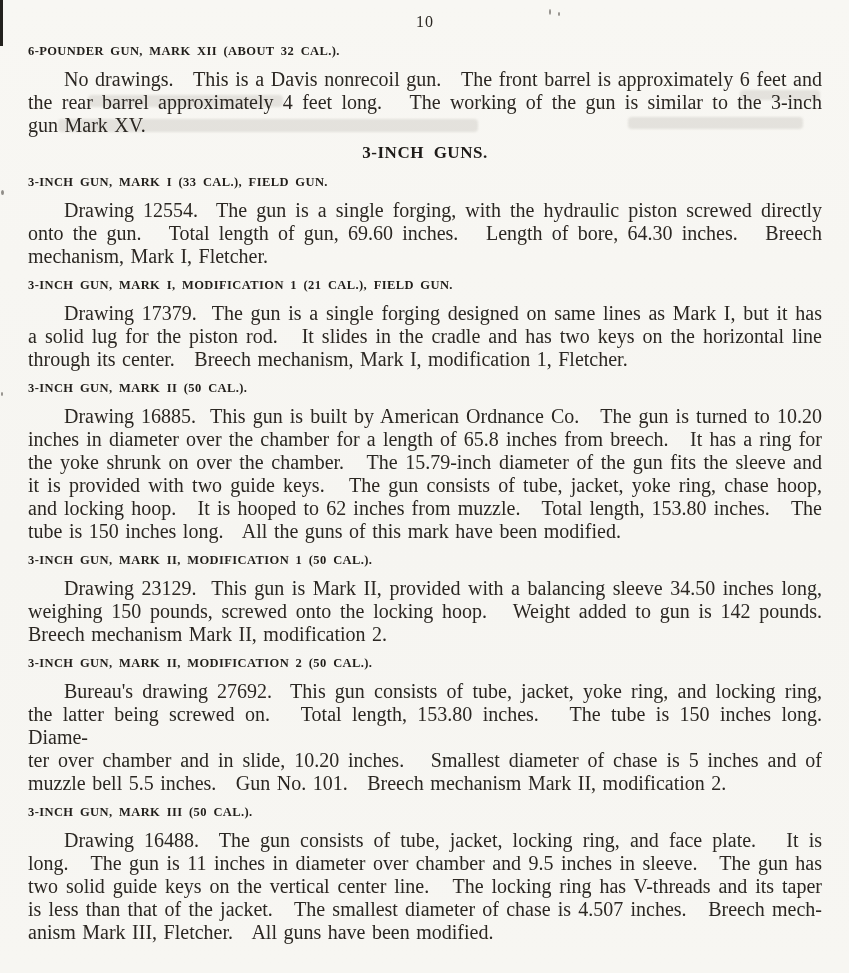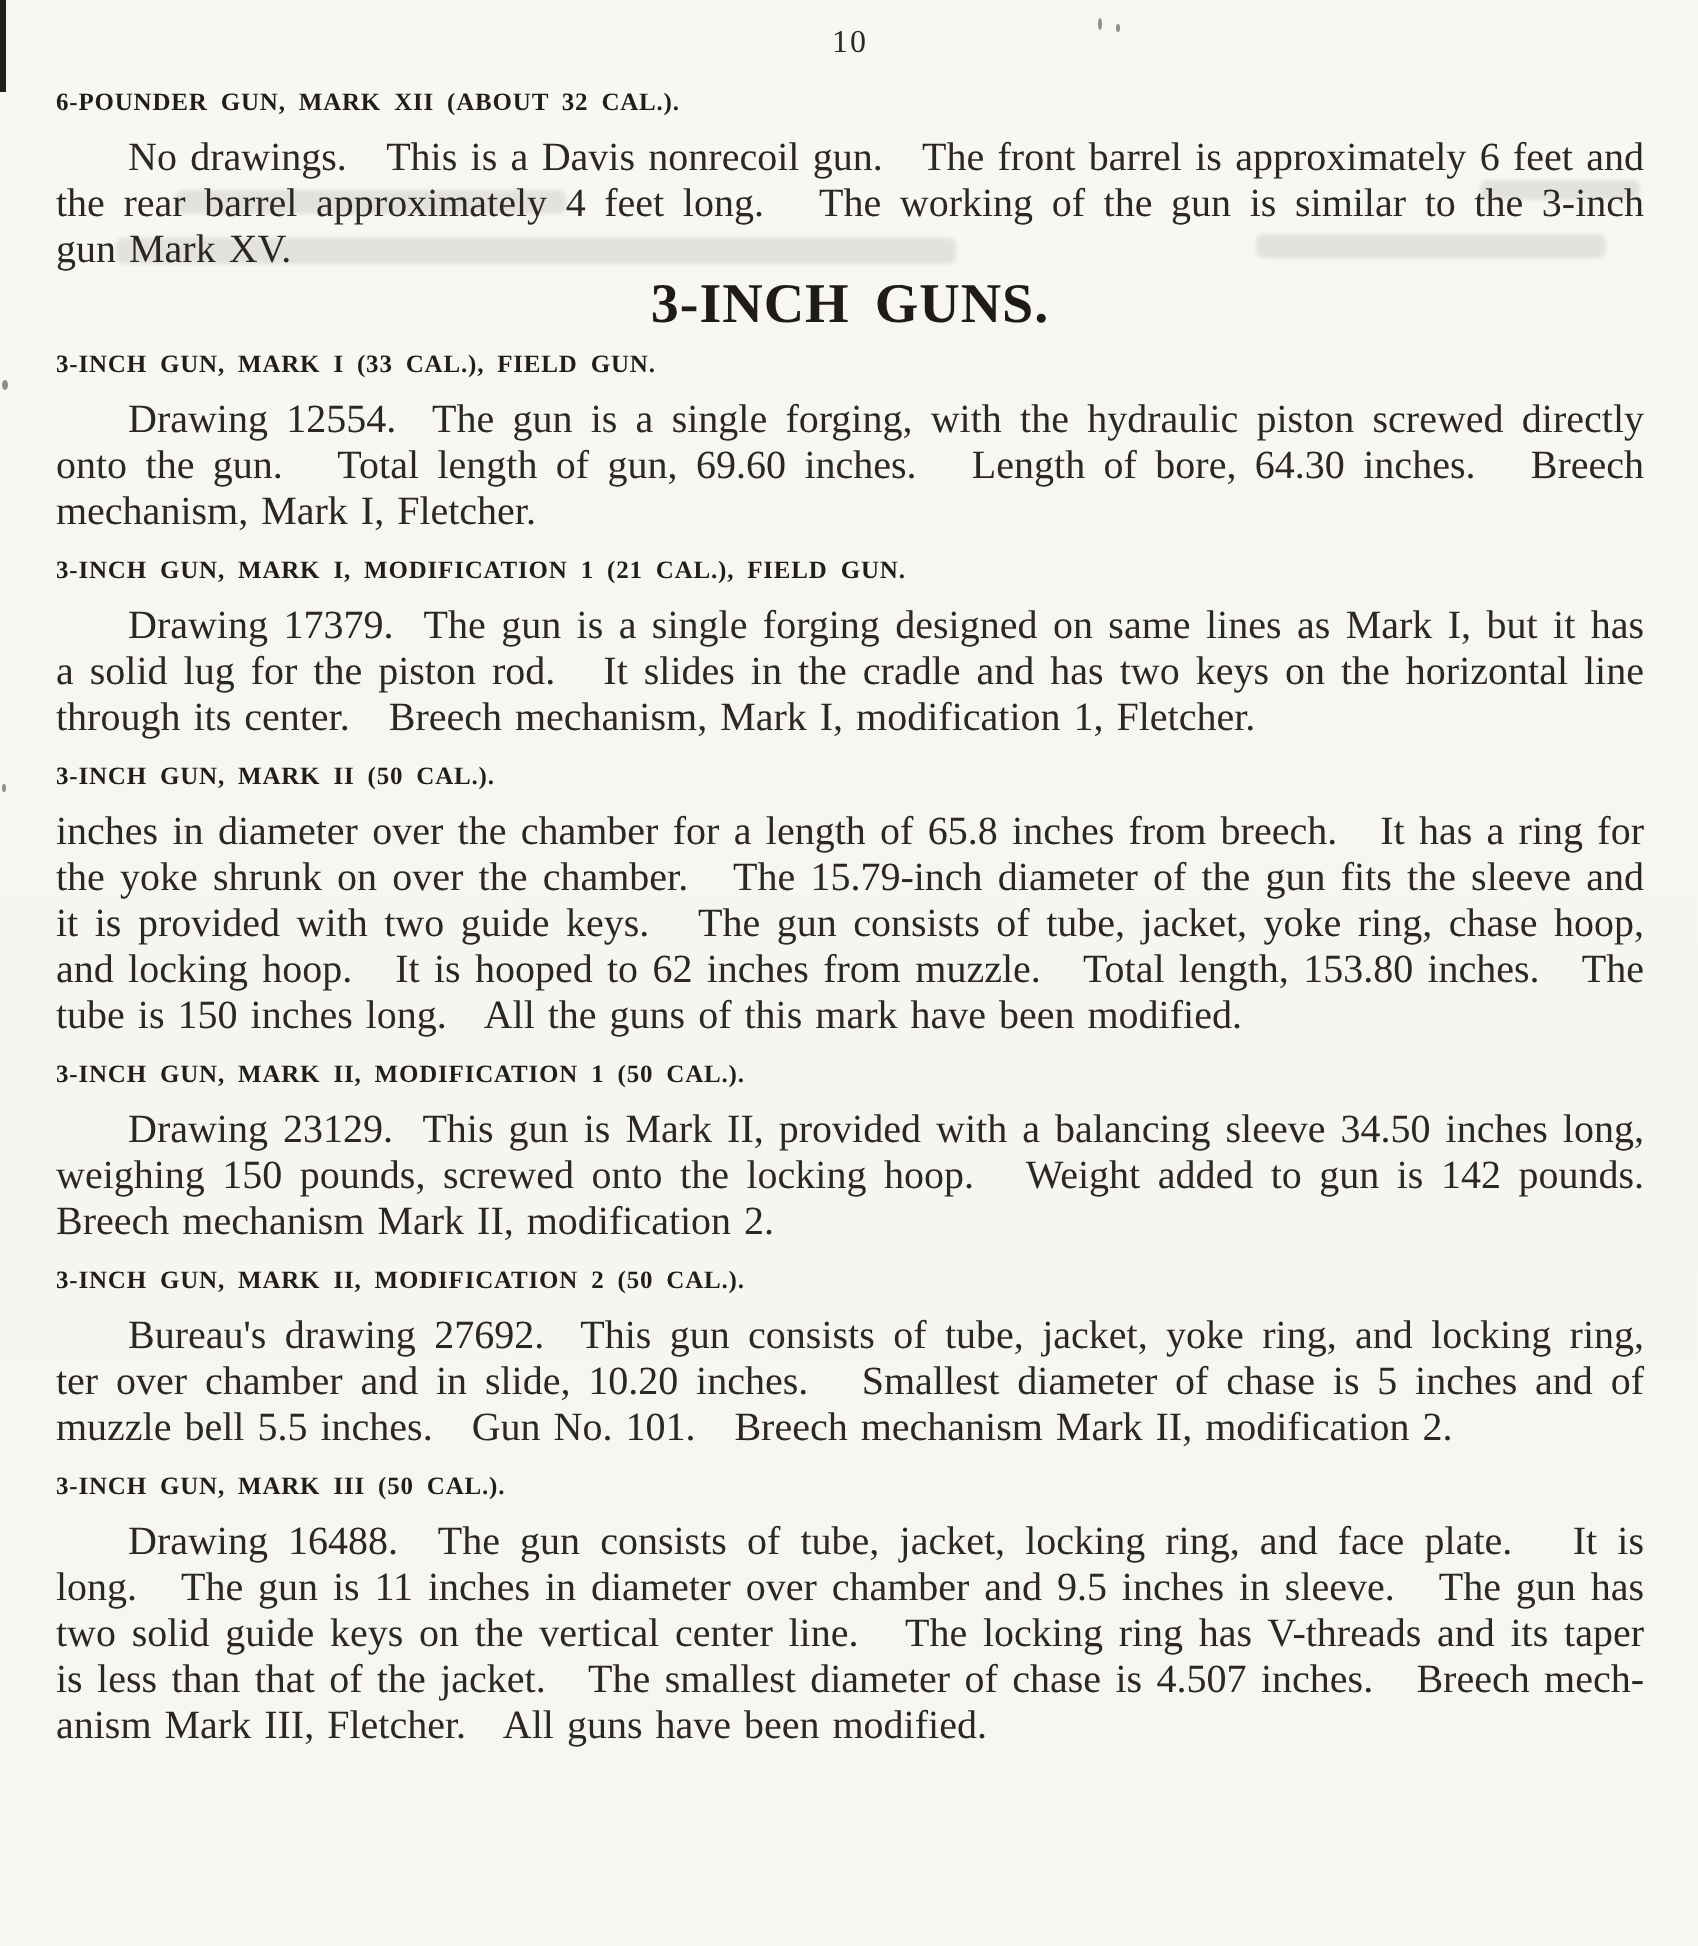--- a/index.html
+++ b/index.html
@@ -36,21 +36,21 @@
     font-size: 12.5px;
     line-height: 14px;
     letter-spacing: 0.4px;
     word-spacing: 3px;
     color: #211e1a;
   }
   .heading {
     margin: 4px 0 0 0;
     text-align: center;
     font-weight: bold;
-    font-size: 28px;
+    font-size: 17px;
     line-height: 24px;
     letter-spacing: 0.5px;
     word-spacing: 5px;
     color: #1e1b18;
   }
   .paragraph {
     margin: 10px 0 0 0;
     font-size: 20px;
     line-height: 23px;
     word-spacing: 1.5px;
@@ -112,35 +112,37 @@
         <div class="line last">mechanism, Mark I, Fletcher.</div>
       </div>
       <div class="subheading">3-INCH GUN, MARK I, MODIFICATION 1 (21 CAL.), FIELD GUN.</div>
       <div class="paragraph">
         <div class="line first">Drawing 17379.  The gun is a single forging designed on same lines as Mark I, but it has</div>
         <div class="line">a solid lug for the piston rod.   It slides in the cradle and has two keys on the horizontal line</div>
         <div class="line last">through its center.   Breech mechanism, Mark I, modification 1, Fletcher.</div>
       </div>
       <div class="subheading">3-INCH GUN, MARK II (50 CAL.).</div>
       <div class="paragraph">
+        <div class="line first">Drawing 16885.  This gun is built by American Ordnance Co.   The gun is turned to 10.20</div>
         <div class="line">inches in diameter over the chamber for a length of 65.8 inches from breech.   It has a ring for</div>
         <div class="line">the yoke shrunk on over the chamber.   The 15.79-inch diameter of the gun fits the sleeve and</div>
         <div class="line">it is provided with two guide keys.   The gun consists of tube, jacket, yoke ring, chase hoop,</div>
         <div class="line">and locking hoop.   It is hooped to 62 inches from muzzle.   Total length, 153.80 inches.   The</div>
         <div class="line last">tube is 150 inches long.   All the guns of this mark have been modified.</div>
       </div>
       <div class="subheading">3-INCH GUN, MARK II, MODIFICATION 1 (50 CAL.).</div>
       <div class="paragraph">
         <div class="line first">Drawing 23129.  This gun is Mark II, provided with a balancing sleeve 34.50 inches long,</div>
         <div class="line">weighing 150 pounds, screwed onto the locking hoop.   Weight added to gun is 142 pounds.</div>
         <div class="line last">Breech mechanism Mark II, modification 2.</div>
       </div>
       <div class="subheading">3-INCH GUN, MARK II, MODIFICATION 2 (50 CAL.).</div>
       <div class="paragraph">
         <div class="line first">Bureau's drawing 27692.  This gun consists of tube, jacket, yoke ring, and locking ring,</div>
+        <div class="line">the latter being screwed on.   Total length, 153.80 inches.   The tube is 150 inches long.   Diame-</div>
         <div class="line">ter over chamber and in slide, 10.20 inches.   Smallest diameter of chase is 5 inches and of</div>
         <div class="line last">muzzle bell 5.5 inches.   Gun No. 101.   Breech mechanism Mark II, modification 2.</div>
       </div>
       <div class="subheading">3-INCH GUN, MARK III (50 CAL.).</div>
       <div class="paragraph">
         <div class="line first">Drawing 16488.  The gun consists of tube, jacket, locking ring, and face plate.   It is</div>
         <div class="line">long.   The gun is 11 inches in diameter over chamber and 9.5 inches in sleeve.   The gun has</div>
         <div class="line">two solid guide keys on the vertical center line.   The locking ring has V-threads and its taper</div>
         <div class="line">is less than that of the jacket.   The smallest diameter of chase is 4.507 inches.   Breech mech-</div>
         <div class="line last">anism Mark III, Fletcher.   All guns have been modified.</div>

